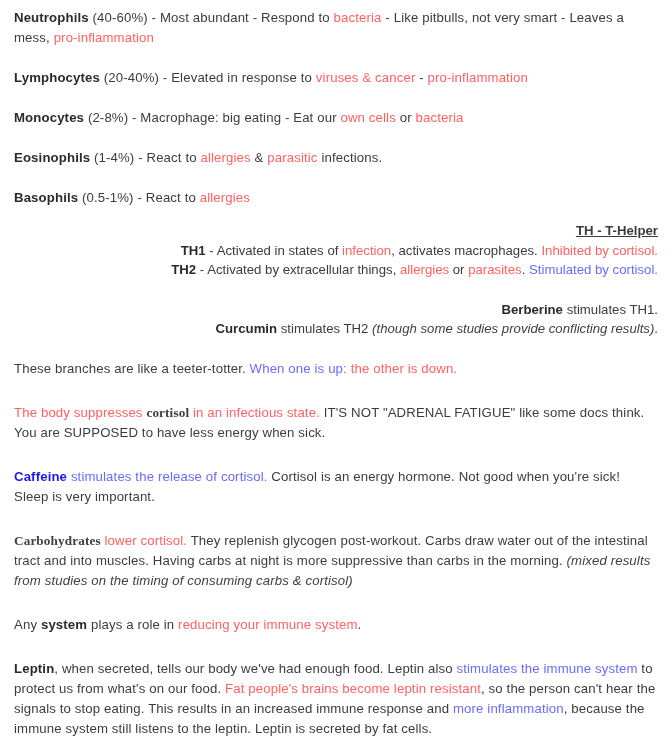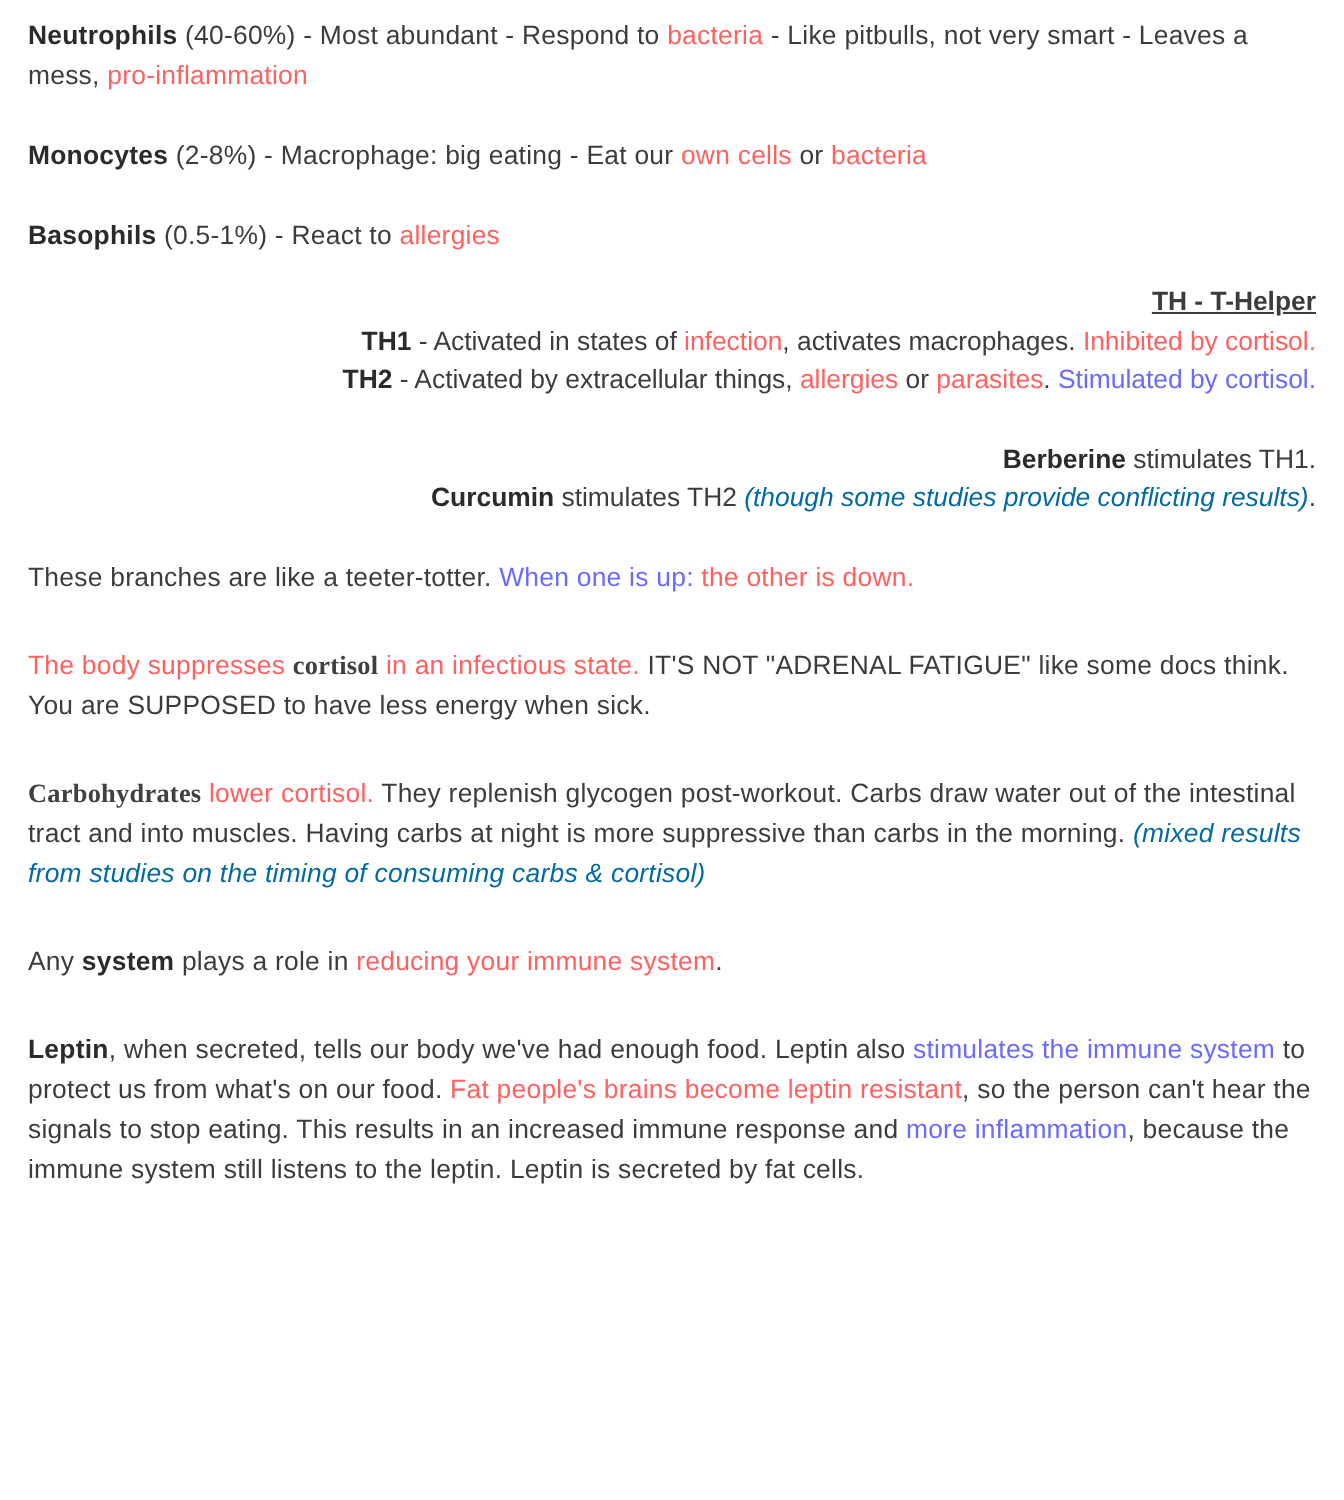--- a/index.html
+++ b/index.html
@@ -38,36 +38,42 @@
   .heading {
     font-weight: bold;
     text-decoration: underline;
     color: #3c3c3c;
   }
   b, .b { font-weight: bold; color: #2b2b2b; }
   .red      { color: #ff6060; }
   .red-bold { color: #404040; font-weight: bold; font-family: Liberation Serif, serif; }
   .blue     { color: #6a6aff; }
   .blue-bold{ color: #1a1aee; font-weight: bold; }
-  .magenta  { color: #0369a1; font-style: italic; margin-top: 48px; }
+  .magenta  { color: #404040; font-style: italic; margin-top: 48px; }
 </style>
 </head>
 <body>
 
 <div id="doc">
 
   <p class="para">
     <b>Neutrophils</b><span> </span><span>(40-60%)</span><span> - Most abundant - Respond to </span><span class="red">bacteria</span><span> - Like pitbulls, not very smart - Leaves a mess, </span><span class="red">pro-inflammation</span>
   </p>
 
+  <p class="para">
+    <b>Lymphocytes</b><span> </span><span>(20-40%)</span><span> - Elevated in response to </span><span class="red">viruses &amp; cancer</span><span> - </span><span class="red">pro-inflammation</span>
+  </p>
 
   <p class="para">
     <b>Monocytes</b><span> </span><span>(2-8%)</span><span> - Macrophage: big eating - Eat our </span><span class="red">own cells</span><span> or </span><span class="red">bacteria</span>
   </p>
 
+  <p class="para">
+    <b>Eosinophils</b><span> </span><span>(1-4%)</span><span> - React to </span><span class="red">allergies</span><span> &amp; </span><span class="red">parasitic</span><span> infections.</span>
+  </p>
 
   <p class="para" style="margin-bottom:13px;">
     <b>Basophils</b><span> </span><span>(0.5-1%)</span><span> - React to </span><span class="red">allergies</span>
   </p>
 
   <p class="tight">
     <span class="heading">TH - T-Helper</span>
   </p>
 
   <p class="tight">
@@ -91,20 +97,23 @@
   <div class="block-gap"></div>
 
   <p class="para" style="margin-bottom:24px;">
     <span>These branches are like a teeter-totter.  </span><span class="blue">When one is up:</span><span class="red"> the other is down.</span>
   </p>
 
   <p class="para" style="margin-bottom:24px;">
     <span class="red">The body suppresses </span><span class="red-bold">cortisol</span><span class="red"> in an infectious state.</span><span>  IT'S NOT "ADRENAL FATIGUE" like some docs think.  You are SUPPOSED to have less energy when sick.</span>
   </p>
 
+  <p class="para" style="margin-bottom:24px;">
+    <span class="blue-bold">Caffeine</span><span class="blue"> stimulates the release of cortisol.</span><span>  Cortisol is an energy hormone.  Not good when you're sick!  Sleep is very important.</span>
+  </p>
 
   <p class="para" style="margin-bottom:24px;">
     <span class="red-bold">Carbohydrates</span><span class="red"> lower cortisol.</span><span>  They replenish glycogen post-workout.  Carbs draw water out of the intestinal tract and into muscles.  Having carbs at night is more suppressive than carbs in the morning.  </span><span class="magenta">(mixed results from studies on the timing of consuming carbs &amp; cortisol)</span>
   </p>
 
   <p class="para" style="margin-bottom:24px;">
     <span>Any </span><b>system</b><span> plays a role in </span><span class="red">reducing your immune system</span><span>.</span>
   </p>
 
   <p class="para" style="margin-bottom:22px;">

